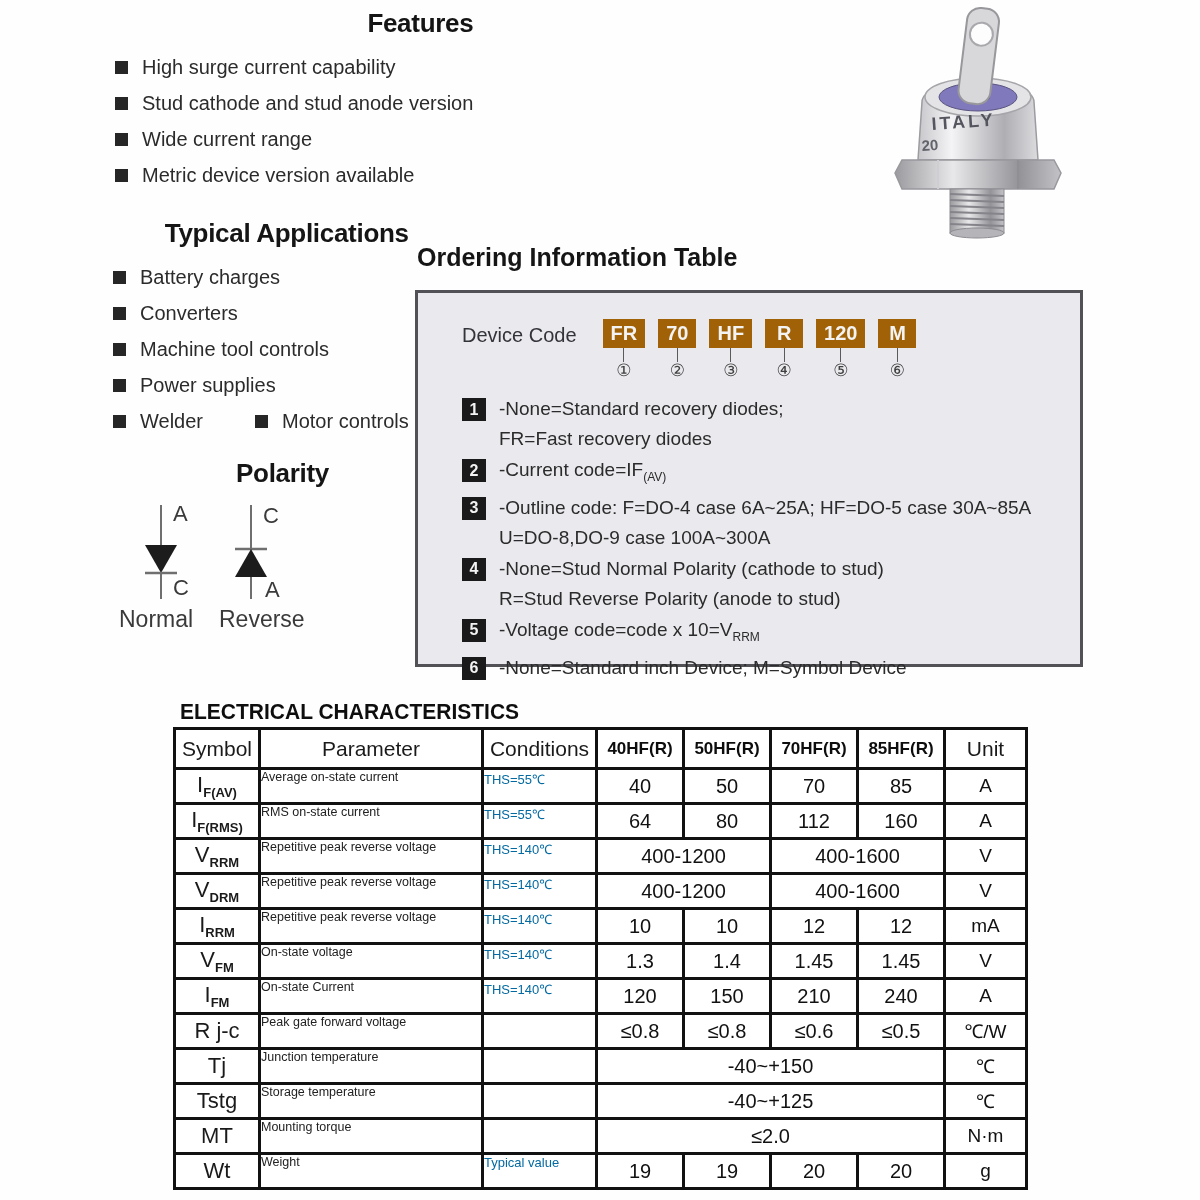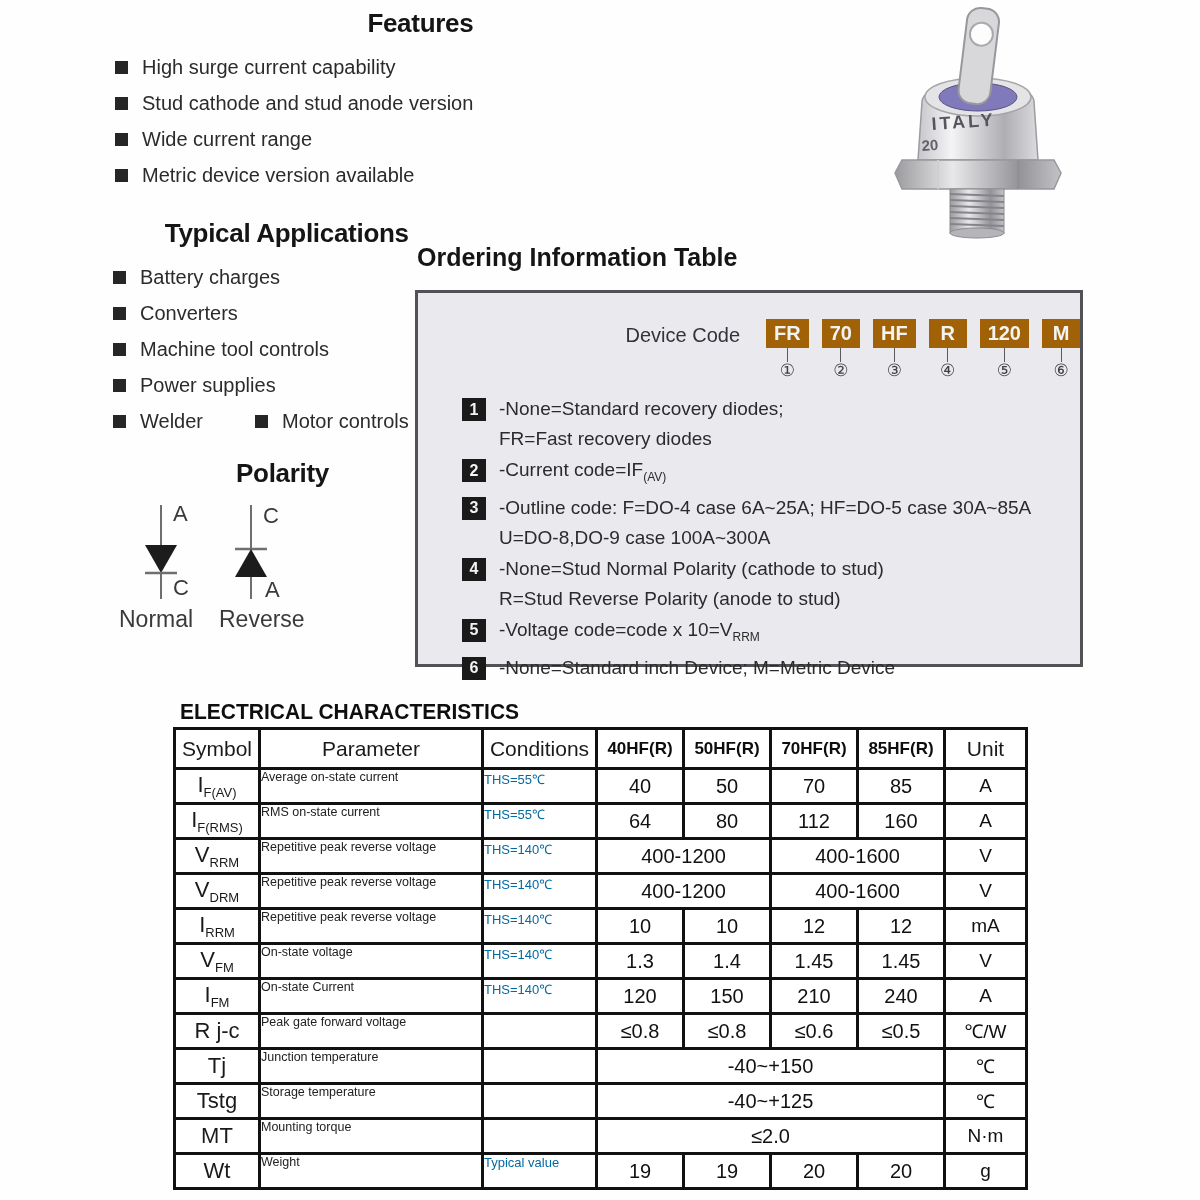--- a/index.html
+++ b/index.html
@@ -26,21 +26,21 @@
   .pol-labels .pl1{width:100px;padding-left:6px;}
   .pol-labels .pl2{padding-left:0px;}
 
   
   .photo{position:absolute;left:886px;top:2px;}
 
   
   .ord-title{position:absolute;left:417px;top:243px;font-size:25px;font-weight:bold;margin:0;color:#151515;}
   .ord-box{position:absolute;left:415px;top:290px;width:668px;height:377px;box-sizing:border-box;
            background:#e9e9ee;border:3px solid #515156;}
-  .dc-row{display:flex;align-items:flex-start;margin:26px 0 0 44px;justify-content:flex-end;}
+  .dc-row{display:flex;align-items:flex-start;margin:26px 0 0 44px;}
   .dc-label{font-size:20px;color:#33333a;margin-top:5px;}
   .dc-codes{display:flex;gap:13px;margin-left:26px;}
   .dc-unit{display:flex;flex-direction:column;align-items:center;}
   .dc-box{background:#a16207;color:#f3f3f3;font-weight:bold;font-size:20px;line-height:27px;
           padding:1px 8px;min-width:22px;text-align:center;}
   .dc-line{width:1px;height:14px;background:#5a5a5a;}
   .dc-circ{font-size:17px;color:#3f3f3f;line-height:18px;}
   .notes{margin:14px 0 0 44px;}
   .note{display:flex;margin:0 0 1px 0;}
   .nbox{width:24px;height:23px;background:#1a1a1a;color:#f3f3f3;font-weight:bold;font-size:16px;
@@ -51,21 +51,21 @@
 
   
   .ec-title{position:absolute;left:180px;top:700px;margin:0;font-size:21px;font-weight:bold;
             letter-spacing:0px;color:#0e0e0e;transform:scaleY(1.05);}
   .ec-table{position:absolute;left:173px;top:727px;border-collapse:collapse;table-layout:fixed;
             background:#fff;}
   .ec-table th,.ec-table td{border:3px solid #111;padding:0;overflow:hidden;}
   .h-plain{font-size:21px;font-weight:normal;text-align:center;height:37px;color:#1a1a1a;}
   .h-dev{font-size:17px;font-weight:bold;text-align:center;color:#0d0d0d;}
   .sym-cell{text-align:center;font-size:22px;color:#1a1a1a;}
-  .sym-cell sub{font-size:13px;}
+  .sym-cell sub{font-size:13px;font-weight:bold;}
   .param-cell{font-size:12.5px;text-align:left;vertical-align:top;padding:1px 0 0 5px;color:#222;}
   .cond-cell{font-size:13px;vertical-align:top;padding-top:2px;color:#0369a1;}
   .val-cell{text-align:center;font-size:20px;color:#111;}
   .unit-cell{text-align:center;font-size:19px;color:#111;}
   .r{height:35px;}
 </style>
 </head>
 <body>
 
 <div class="page">
@@ -267,21 +267,21 @@
       </div>
       <div class="note">
         <span class="nbox">5</span>
         <div class="nlines">
           <div class="nline"><span>-Voltage code=code x 10=V</span><sub class="nsub">RRM</sub></div>
         </div>
       </div>
       <div class="note">
         <span class="nbox">6</span>
         <div class="nlines">
-          <div class="nline">-None=Standard inch Device; M=Metric Device</div>
+          <div class="nline">-None=Standard inch Device; M=Symbol Device</div>
         </div>
       </div>
     </div>
   </div>
 
   <h2 class="ec-title">ELECTRICAL CHARACTERISTICS</h2>
   <table class="ec-table">
     <colgroup>
       <col style="width:85px">
         <col style="width:223px">

